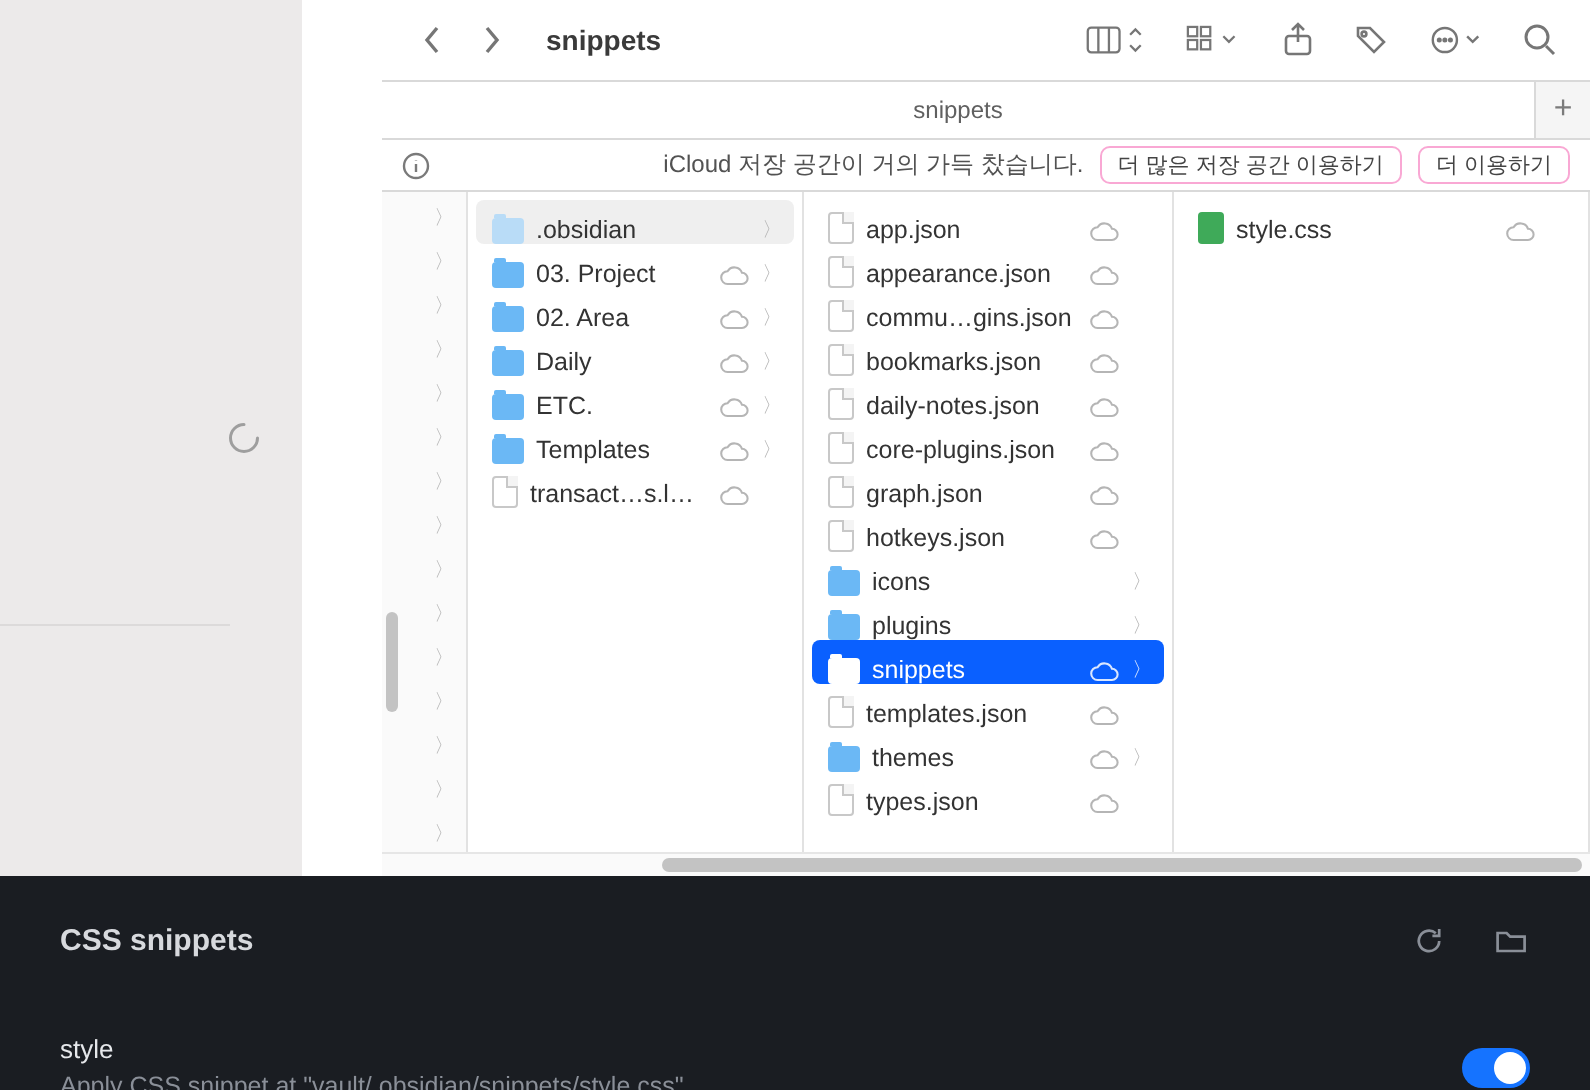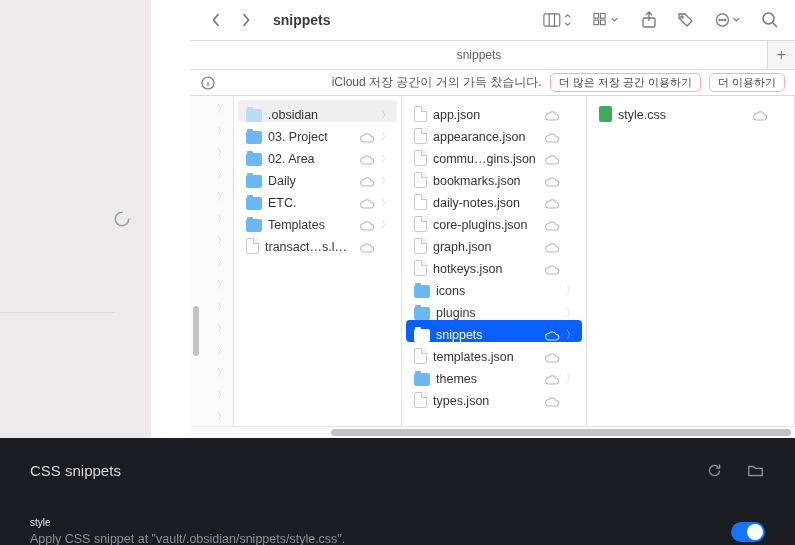--- a/index.html
+++ b/index.html
@@ -64,26 +64,26 @@
   .css-icon { width: 13px; height: 16px; background: #3faa59; border-radius: 2px; }
 
   
   .hscroll { height: 12px; background: #fafafa; border-top: 1px solid #e6e6e6; position: relative; }
   .hscroll .thumb { position: absolute; top: 2px; height: 7px; background: #c3c3c3; border-radius: 4px; }
   
   .vscrollnub { position: absolute; left: 0; bottom: 70px; width: 6px; height: 50px; background: #c3c3c3; border-radius: 3px; margin-left: 2px; }
 
   
   .obs { flex: 1; background: #1a1d22; color: #d7d9dd; display: flex; flex-direction: column; padding: 24px 30px 0 30px; }
-  .obs .heading { font-size: 15px; font-weight: 400; display:flex; align-items:center; }
+  .obs .heading { font-size: 15px; font-weight: 700; display:flex; align-items:center; }
   .obs .heading .spacer { flex:1; }
   .obs .heading .hicon { color: #8a8f98; margin-left: 24px; display:flex; }
   .obs .item { display: flex; align-items: center; margin-top: 38px; }
   .obs .item .txt { flex:1; }
-  .obs .item .name { font-size: 10px; color: #e6e8eb; }
+  .obs .item .name { font-size: 13px; color: #e6e8eb; }
   .obs .item .desc { font-size: 12.5px; color: #8a8f98; margin-top: 4px; }
   .toggle { width: 34px; height: 20px; border-radius: 10px; background: #1573ff; position: relative; }
   .toggle::after { content:""; position:absolute; top:2px; right:2px; width:16px; height:16px; background:#fff; border-radius:50%; }
 
   svg { display: block; }
 </style>
 </head>
 <body>
 
 <div class="app">

